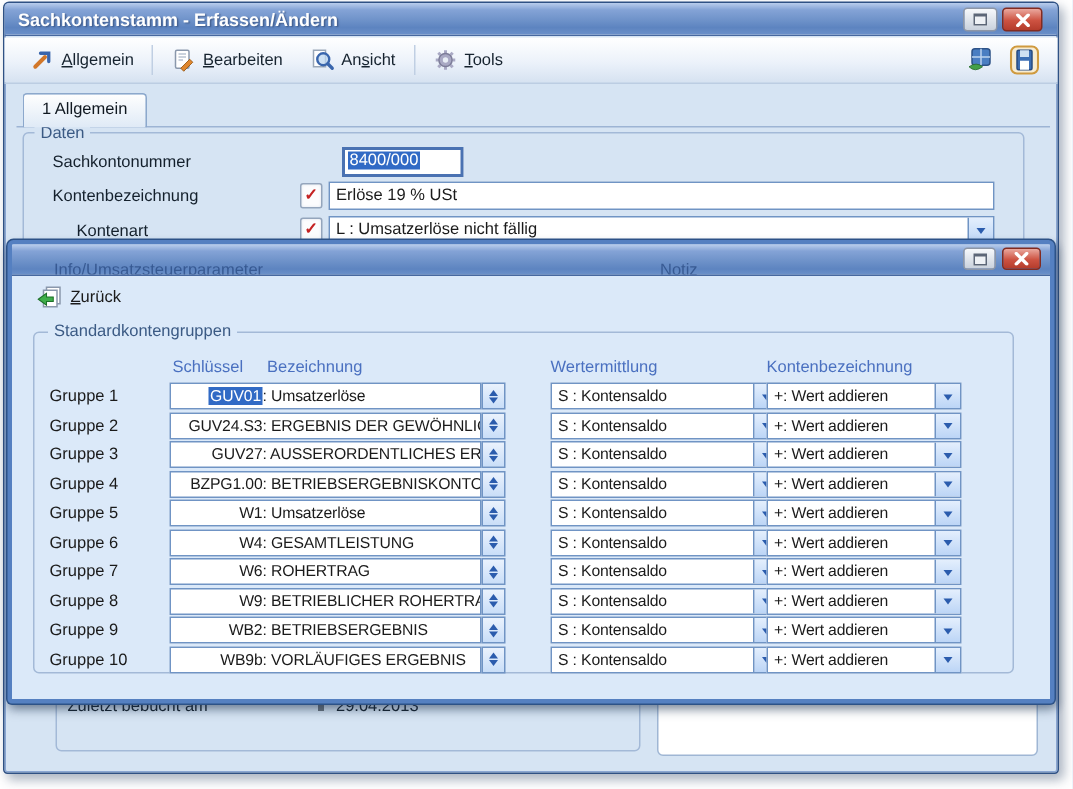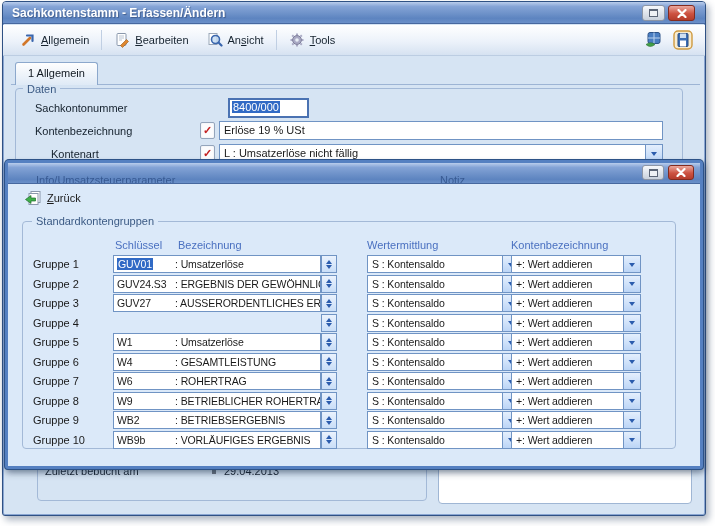--- a/index.html
+++ b/index.html
@@ -104,21 +104,21 @@
   .lbl-skg { left:24px; top:31px; background:#dbe9f9; }
   .colhead { position:absolute; top:55px; color:#4a70c0; }
   .ch-0 { left:107px; } .ch-1 { left:170px; } .ch-2 { left:359px; } .ch-3 { left:503px; }
   .rows { position:absolute; left:0; top:71px; right:0; }
   .row { position:relative; height:19.5px; font-size:10.5px; letter-spacing:-0.1px; }
   .rlabel { position:absolute; left:25px; top:3px; font-size:11px; letter-spacing:0; }
   .keyfield {
     position:absolute; left:105px; top:0; width:208px; height:18px;
     background:#fff; border:1px solid #7094c4; display:flex; overflow:hidden;
   }
-  .keyfield .key { width:61px; padding:2px 0 0 3px; white-space:nowrap; }
+  .keyfield .key { width:61px; padding:2px 0 0 3px; white-space:nowrap;text-align:right; }
   .keyfield .key .hl { background:#316ac5; color:#fff; padding:0 1px; }
   .keyfield .desc { flex:1; padding-top:2px; white-space:nowrap; overflow:hidden; }
   .spin {
     position:absolute; left:313px; top:0; width:16px; height:18px;
     border:1px solid #7094c4; background:linear-gradient(#eaf2fd,#c9def8);
     display:flex; flex-direction:column; align-items:center; justify-content:center;
   }
   .spin i { display:block; width:0; height:0; border:3px solid transparent; }
   .spin .up { border-bottom:4px solid #2b5cad; border-top:none; margin-bottom:1px; }
   .spin .dn { border-top:4px solid #2b5cad; border-bottom:none; }
@@ -345,20 +345,24 @@
         <div class="select sel-add">
             <span class="txt">+: Wert addieren</span>
             <span class="ddbtn">
               <i class="arrow"></i>
             </span>
           </div>
       </div>
 
       <div class="row">
         <span class="rlabel">Gruppe 4</span>
+        <div class="keyfield">
+          <span class="key">BZPG1.00</span>
+          <span class="desc">: BETRIEBSERGEBNISKONTO</span>
+        </div>
         <div class="spin">
             <i class="up"></i>
             <i class="dn"></i>
           </div>
         <div class="select sel-wert">
             <span class="txt">S : Kontensaldo</span>
             <span class="ddbtn">
               <i class="arrow"></i>
             </span>
           </div>

